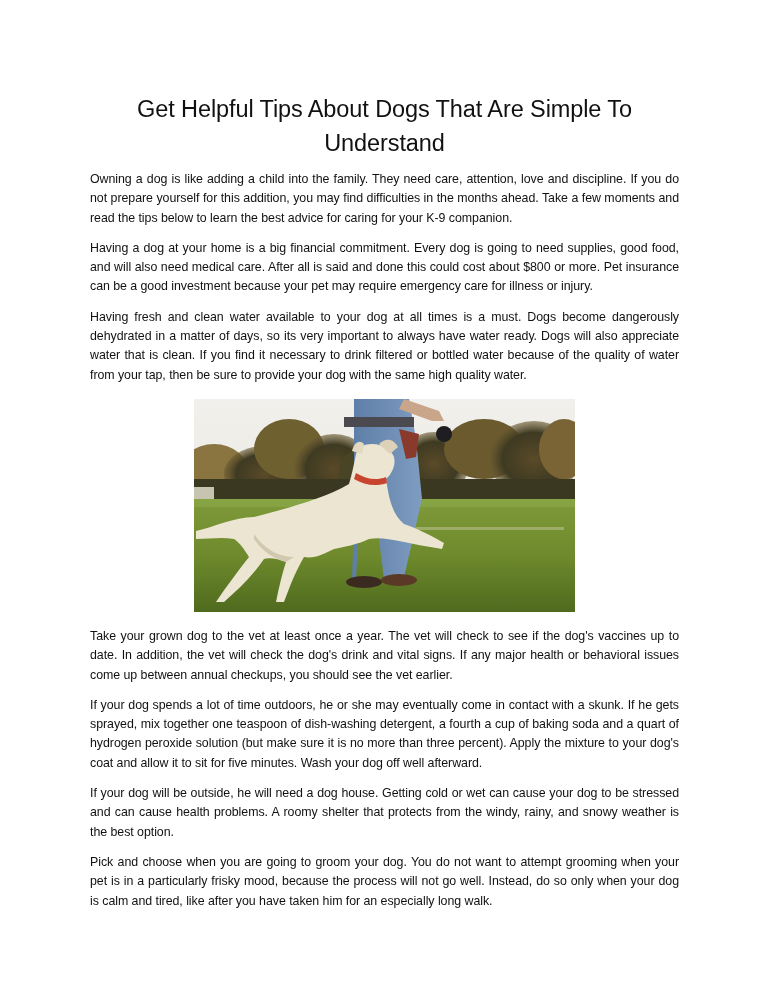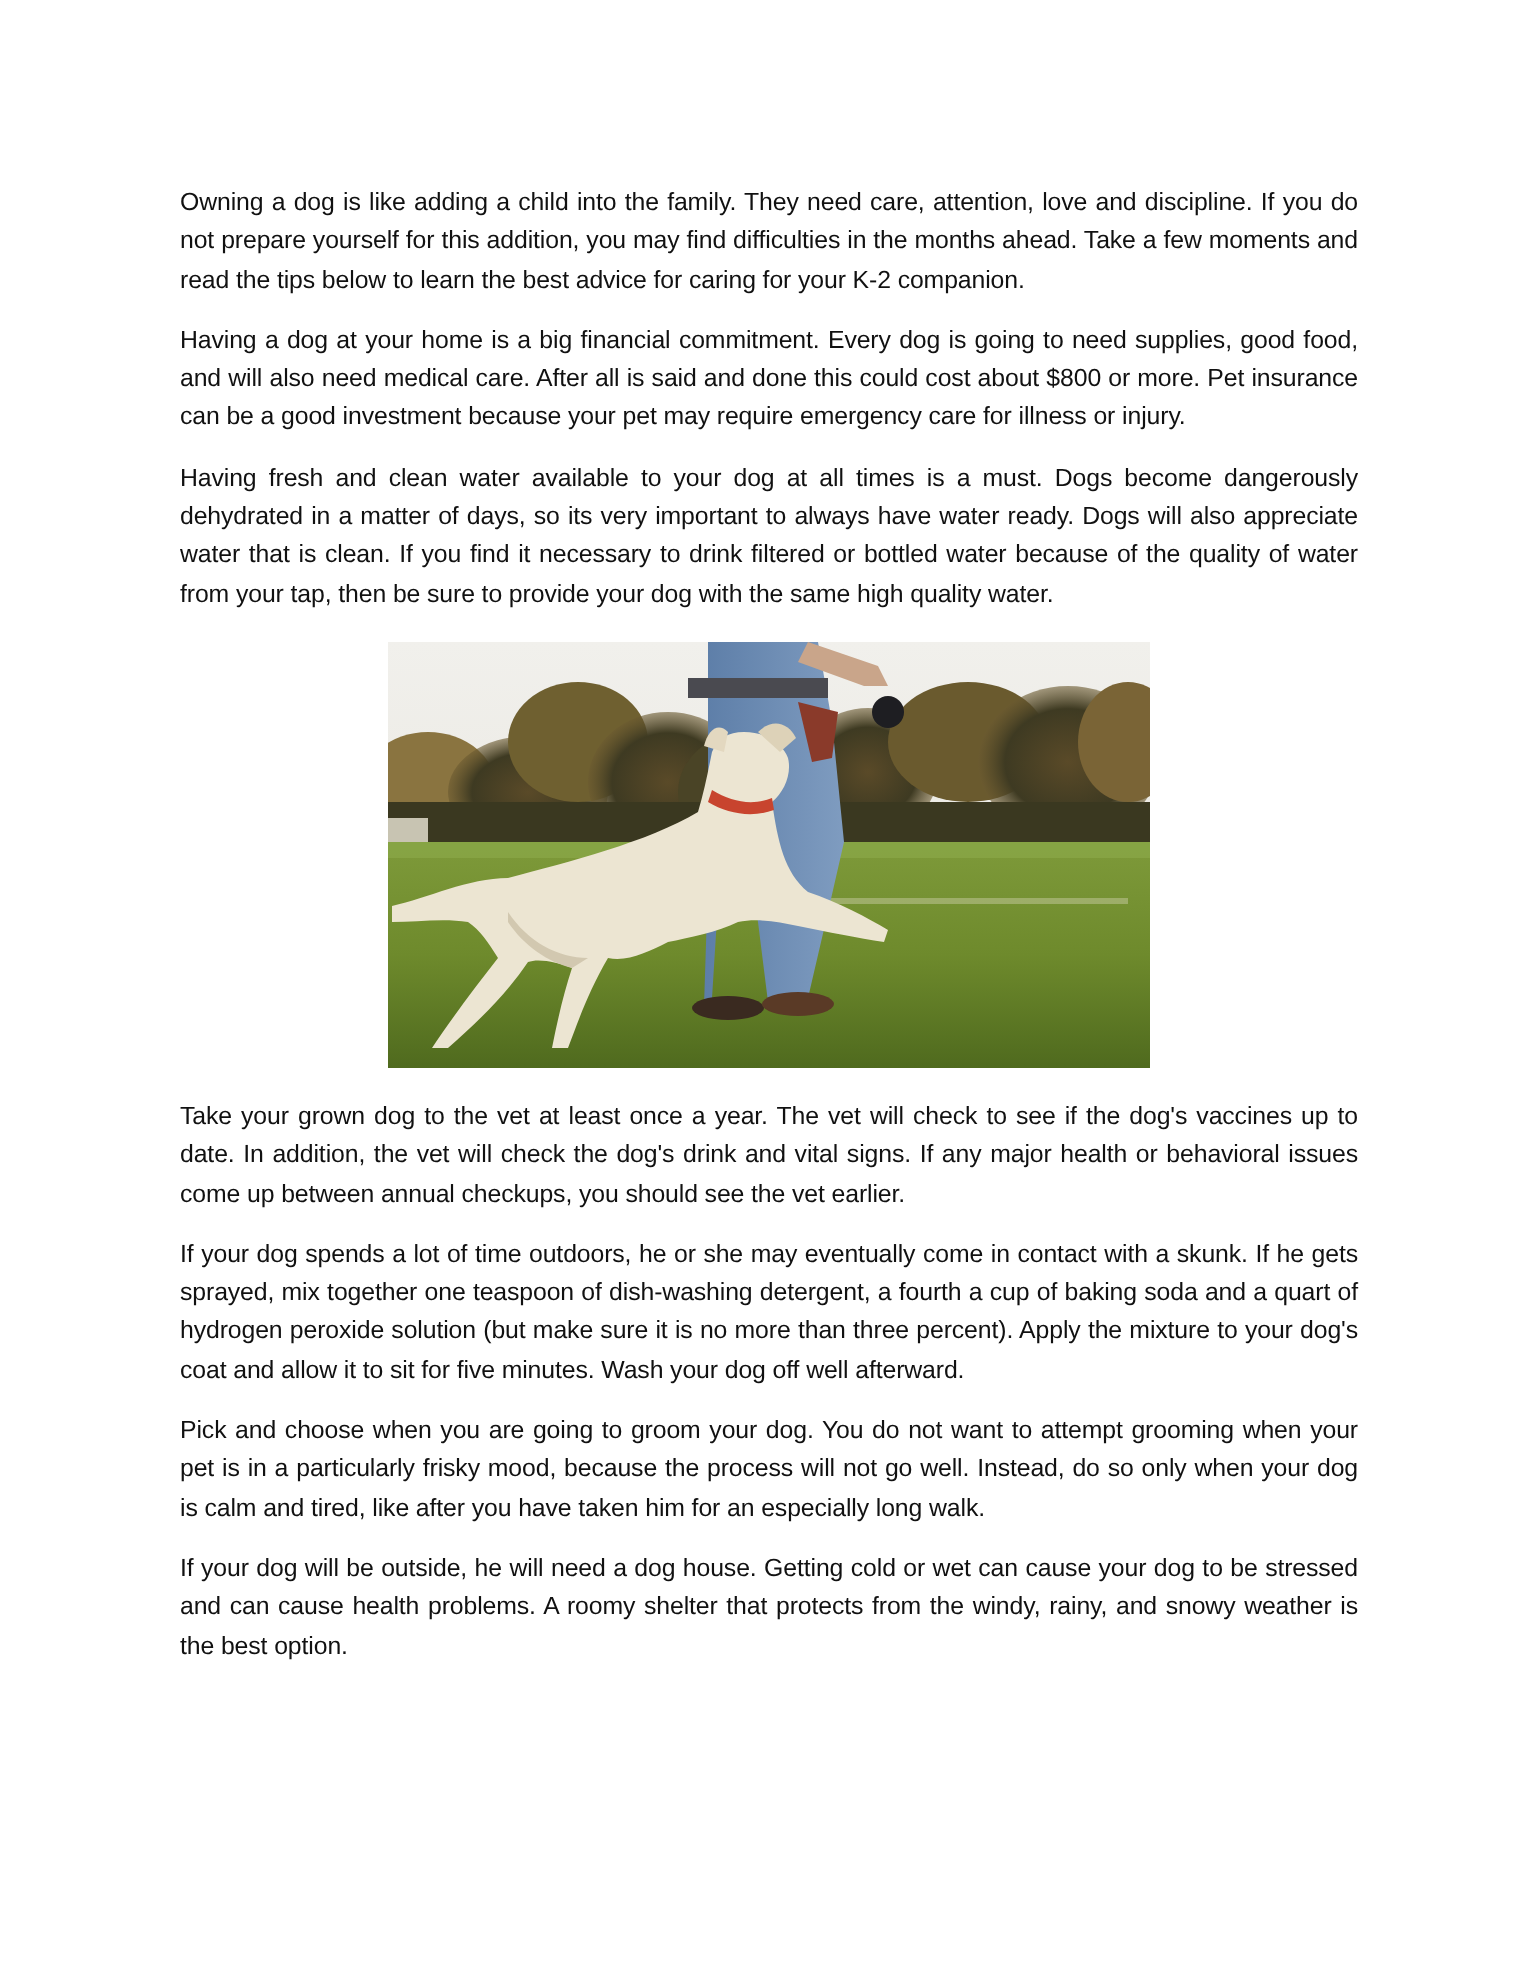--- a/index.html
+++ b/index.html
@@ -49,22 +49,23 @@
     .photo {
       width: 100%;
       height: 100%;
       display: block;
     }
   </style>
 </head>
 <body>
 
 <div class="page">
+  <h1 class="title">Get Helpful Tips About Dogs That Are Simple To Understand</h1>
 
-  <p class="para">Owning a dog is like adding a child into the family. They need care, attention, love and discipline. If you do not prepare yourself for this addition, you may find difficulties in the months ahead. Take a few moments and read the tips below to learn the best advice for caring for your K-2 companion.</p>
+  <p class="para">Owning a dog is like adding a child into the family. They need care, attention, love and discipline. If you do not prepare yourself for this addition, you may find difficulties in the months ahead. Take a few moments and read the tips below to learn the best advice for caring for your K-9 companion.</p>
   <p class="para">Having a dog at your home is a big financial commitment. Every dog is going to need supplies, good food, and will also need medical care. After all is said and done this could cost about $800 or more. Pet insurance can be a good investment because your pet may require emergency care for illness or injury.</p>
   <p class="para">Having fresh and clean water available to your dog at all times is a must. Dogs become dangerously dehydrated in a matter of days, so its very important to always have water ready. Dogs will also appreciate water that is clean. If you find it necessary to drink filtered or bottled water because of the quality of water from your tap, then be sure to provide your dog with the same high quality water.</p>
 
   <div class="figure">
     <svg class="photo" viewBox="0 0 381 213" preserveAspectRatio="none" xmlns="http://www.w3.org/2000/svg">
       <defs>
         <linearGradient id="sky" x1="0" y1="0" x2="0" y2="1">
           <stop offset="0" stop-color="#f1f0ec"></stop>
           <stop offset="1" stop-color="#e6e4dc"></stop>
         </linearGradient>
@@ -116,15 +117,15 @@
 
       <path d="M158 52 C160 44 165 40 170 45 L168 55 Z" fill="#e3d8c0"></path>
       <path d="M185 45 C192 38 200 40 204 48 L196 55 Z" fill="#ddd2b8"></path>
 
       <path d="M162 74 C172 80 182 82 192 78 L193 84 C182 88 170 86 160 80 Z" fill="#c8442e"></path>
     </svg>
   </div>
 
   <p class="para">Take your grown dog to the vet at least once a year. The vet will check to see if the dog's vaccines up to date. In addition, the vet will check the dog's drink and vital signs. If any major health or behavioral issues come up between annual checkups, you should see the vet earlier.</p>
   <p class="para">If your dog spends a lot of time outdoors, he or she may eventually come in contact with a skunk. If he gets sprayed, mix together one teaspoon of dish-washing detergent, a fourth a cup of baking soda and a quart of hydrogen peroxide solution (but make sure it is no more than three percent). Apply the mixture to your dog's coat and allow it to sit for five minutes. Wash your dog off well afterward.</p>
+  <p class="para">If your dog will be outside, he will need a dog house. Getting cold or wet can cause your dog to be stressed and can cause health problems. A roomy shelter that protects from the windy, rainy, and snowy weather is the best option.</p>
   <p class="para">Pick and choose when you are going to groom your dog. You do not want to attempt grooming when your pet is in a particularly frisky mood, because the process will not go well. Instead, do so only when your dog is calm and tired, like after you have taken him for an especially long walk.</p>
-  <p class="para">If your dog will be outside, he will need a dog house. Getting cold or wet can cause your dog to be stressed and can cause health problems. A roomy shelter that protects from the windy, rainy, and snowy weather is the best option.</p>
 </div>
 
 </body></html>

